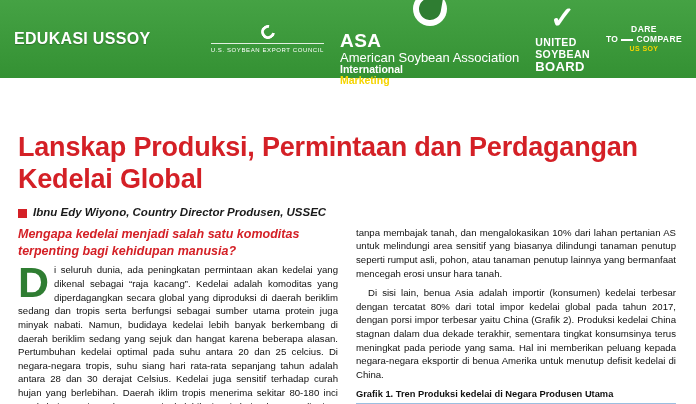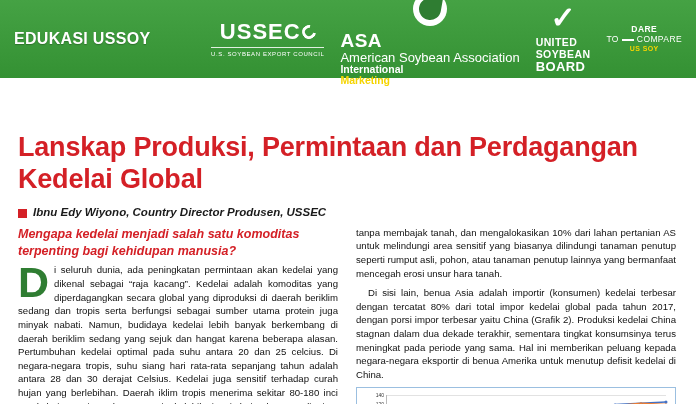--- a/index.html
+++ b/index.html
@@ -78,21 +78,21 @@
   
   .logo-usb { align-items:center; gap:4px; }
   .usb-check { color:#ffffff; font-size:30px; line-height:1; font-weight:bold; }
   .usb-text { line-height:1.1; text-align:left; }
   .usb-text div { color:#ffffff; font-weight:bold; font-size:10.5px; letter-spacing:.4px; }
   .usb-text .usb-board { font-size:13px; }
 
   
   .logo-dare { flex-direction:column; align-items:center; line-height:1.15; }
   .logo-dare .l1 { color:#ffffff; font-weight:bold; font-size:8.5px; letter-spacing:.4px; }
-  .logo-dare .l2 { color:#ffffff; font-weight:normal; font-size:8.5px; letter-spacing:.4px;
+  .logo-dare .l2 { color:#ffffff; font-weight:bold; font-size:8.5px; letter-spacing:.4px;
                    display:flex; align-items:center; gap:3px; }
   .logo-dare .l2 .bar { width:12px; height:2px; background:#ffffff; display:inline-block; }
   .logo-dare .l3 { color:#f5d400; font-weight:bold; font-size:7px; letter-spacing:.4px; }
 
   
   .title-wrap { padding: 14px 18px 4px 18px; margin-top: 40px; }
   .doc-title {
     color: #d42026;
     font-weight: bold;
     font-size: 27px;
@@ -164,21 +164,20 @@
 </head>
 <body>
 
 <div class="header">
   <div class="header-title">EDUKASI USSOY</div>
 
   <div class="logos">
 
     <div class="logo logo-ussec">
       <div class="word">
-        <span>USSEC</span>
         <span class="swirl"></span>
       </div>
       <div class="sub">U.S. SOYBEAN EXPORT COUNCIL</div>
     </div>
 
     <div class="logo logo-asa">
       <div class="asa-mark">
           <div class="leaf"></div>
         </div>
       <div class="asa-text">
@@ -228,20 +227,21 @@
       <p class="dropcap">Di seluruh dunia, ada peningkatan permintaan akan kedelai yang dikenal sebagai “raja kacang”. Kedelai adalah komoditas yang diperdagangkan secara global yang diproduksi di daerah beriklim sedang dan tropis serta berfungsi sebagai sumber utama protein juga minyak nabati. Namun, budidaya kedelai lebih banyak berkembang di daerah beriklim sedang yang sejuk dan hangat karena beberapa alasan. Pertumbuhan kedelai optimal pada suhu antara 20 dan 25 celcius. Di negara-negara tropis, suhu siang hari rata-rata sepanjang tahun adalah antara 28 dan 30 derajat Celsius. Kedelai juga sensitif terhadap curah hujan yang berlebihan. Daerah iklim tropis menerima sekitar 80-180 inci curah hujan setiap tahun, yang jauh lebih tinggi daripada yang diterima oleh negara-negara beriklim</p>
     </div>
   </div>
 
   <div class="col col-right">
     <div class="body-text">
       <p>tanpa membajak tanah, dan mengalokasikan 10% dari lahan pertanian AS untuk melindungi area sensitif yang biasanya dilindungi tanaman penutup seperti rumput asli, pohon, atau tanaman penutup lainnya yang bermanfaat mencegah erosi unsur hara tanah.</p>
       <p style="text-indent:12px">Di sisi lain, benua Asia adalah importir (konsumen) kedelai terbesar dengan tercatat 80% dari total impor kedelai global pada tahun 2017, dengan porsi impor terbesar yaitu China (Grafik 2). Produksi kedelai China stagnan dalam dua dekade terakhir, sementara tingkat konsumsinya terus meningkat pada periode yang sama. Hal ini memberikan peluang kepada negara-negara eksportir di benua Amerika untuk menutup defisit kedelai di China.</p>
     </div>
 
+    <div class="fig-caption">Grafik 1. Tren Produksi kedelai di Negara Produsen Utama</div>
 
     <div class="chart-box">
       <div class="chart-inner" id="chart-inner">
         <div class="y-label">MMT</div>
         <div class="plot" id="plot">
           <svg class="chart-svg" id="chart-svg" viewBox="0 0 100 100" preserveAspectRatio="none">
               <polyline points="0.00,48.57 9.09,42.86 18.18,35.00 27.27,35.00 36.36,40.00 45.45,41.43 54.55,35.00 63.64,23.57 72.73,23.57 81.82,16.43 90.91,14.29 100.00,12.14" fill="none" stroke="#4472c4" stroke-width="1.4" vector-effect="non-scaling-stroke"></polyline>
               <polyline points="0.00,56.43 9.09,59.29 18.18,50.71 27.27,46.43 36.36,52.86 45.45,41.43 54.55,38.57 63.64,30.71 72.73,31.43 81.82,18.57 90.91,14.29 100.00,16.43" fill="none" stroke="#ed7d31" stroke-width="1.4" vector-effect="non-scaling-stroke"></polyline>
               <polyline points="0.00,67.14 9.09,77.14 18.18,61.43 27.27,65.00 36.36,71.43 45.45,65.00 54.55,62.14 63.64,56.43 72.73,58.57 81.82,60.71 90.91,73.57 100.00,60.71" fill="none" stroke="#a5a5a5" stroke-width="1.4" vector-effect="non-scaling-stroke"></polyline>
               <polyline points="0.00,88.57 9.09,89.29 18.18,89.29 27.27,89.29 36.36,90.00 45.45,90.71 54.55,91.43 63.64,91.43 72.73,91.43 81.82,90.71 90.91,90.00 100.00,88.57" fill="none" stroke="#ffc000" stroke-width="1.4" vector-effect="non-scaling-stroke"></polyline>

